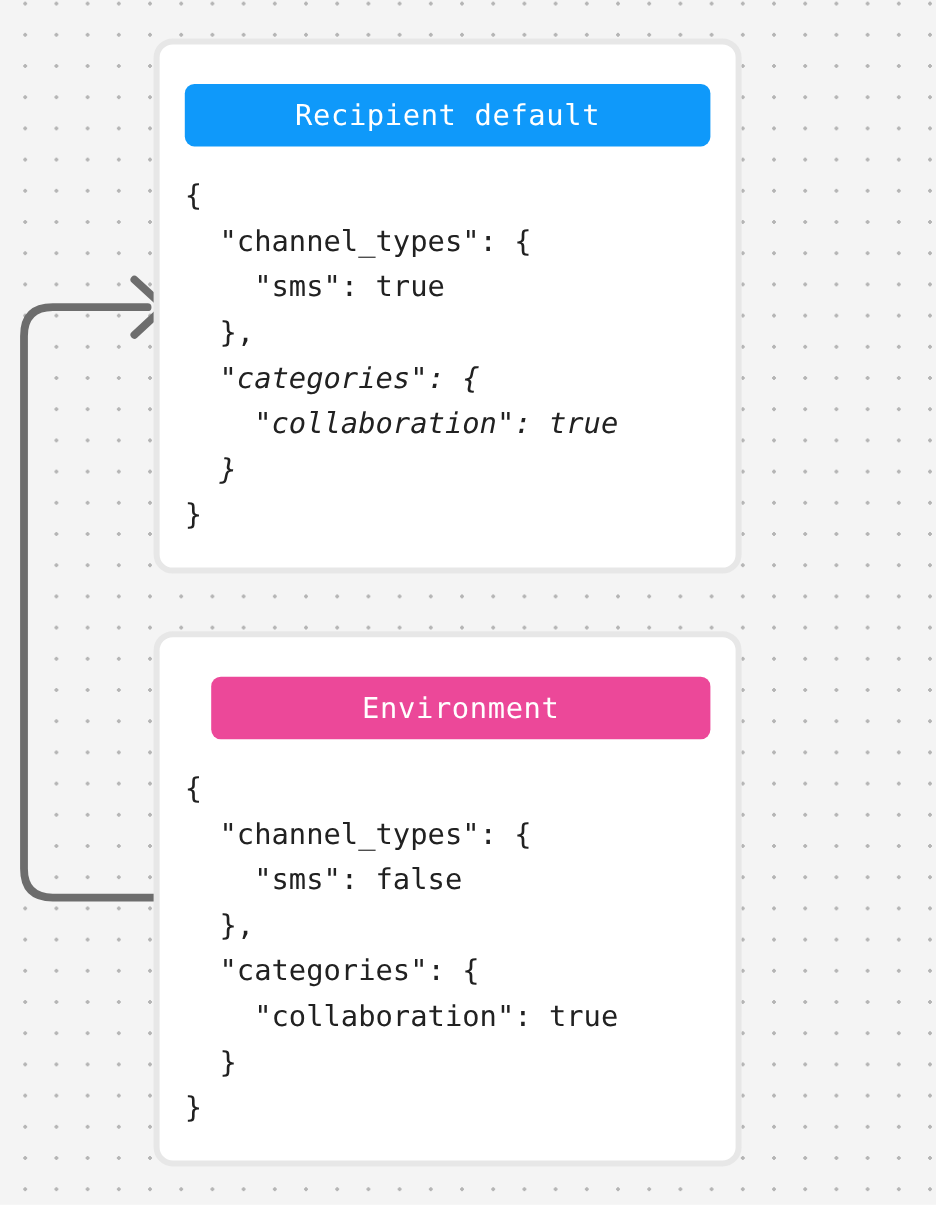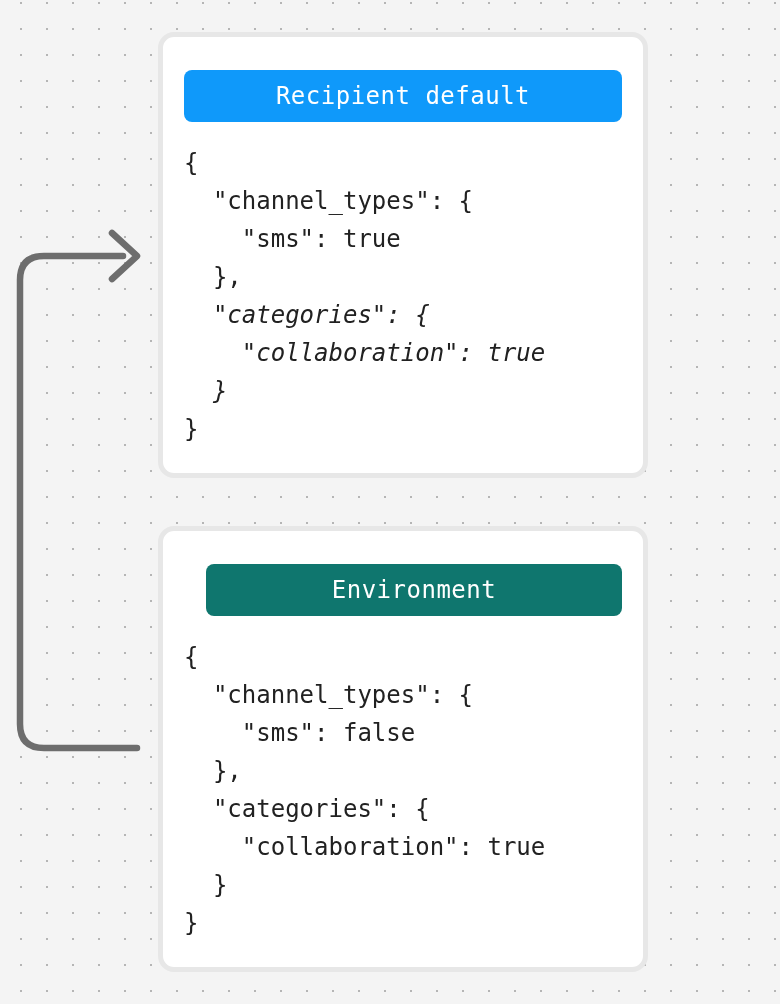--- a/index.html
+++ b/index.html
@@ -20,21 +20,21 @@
   .arrow-svg {
     position: absolute;
     left: 0;
     top: 0;
     width: 780px;
     height: 1004px;
     pointer-events: none;
   }
   .card {
     position: absolute;
-    left: 158px;
+    left: 128px;
     width: 490px;
     height: 446px;
     box-sizing: border-box;
     background: #ffffff;
     border: 5px solid #e7e7e7;
     border-radius: 16px;
     padding: 33px 21px 28px 21px;
   }
   .card.pos-0 { top: 32px; }
   .card.pos-1 { top: 526px; }
@@ -68,17 +68,17 @@
     <path class="arrow-stroke" d="M 137 748 H 44 Q 20 748 20 724 V 280 Q 20 256 44 256 H 123" fill="none" stroke="#6d6d6d" stroke-width="6.5" stroke-linecap="round" stroke-linejoin="round"></path>
     <path class="arrow-stroke" d="M 112 233 L 137 256 L 112 279" fill="none" stroke="#6d6d6d" stroke-width="6.5" stroke-linecap="round" stroke-linejoin="round"></path>
   </svg>
 
   <section class="card pos-0" id="card-0">
     <header class="badge" style="background: rgb(15, 153, 250);">Recipient default</header>
     <pre class="code"><div class="code-line">{</div><div class="code-line">  "channel_types": {</div><div class="code-line">    "sms": true</div><div class="code-line">  },</div><div class="code-line italic">  "categories": {</div><div class="code-line italic">    "collaboration": true</div><div class="code-line italic">  }</div><div class="code-line">}</div></pre>
   </section>
 
   <section class="card pos-1" id="card-1">
-    <header class="badge" style="background: #0f766e; margin-left: 22px;">Environment</header>
+    <header class="badge" style="background: #ec4899; margin-left: 22px;">Environment</header>
     <pre class="code"><div class="code-line">{</div><div class="code-line">  "channel_types": {</div><div class="code-line">    "sms": false</div><div class="code-line">  },</div><div class="code-line">  "categories": {</div><div class="code-line">    "collaboration": true</div><div class="code-line">  }</div><div class="code-line">}</div></pre>
   </section>
 
 </div>
 
 </body></html>

